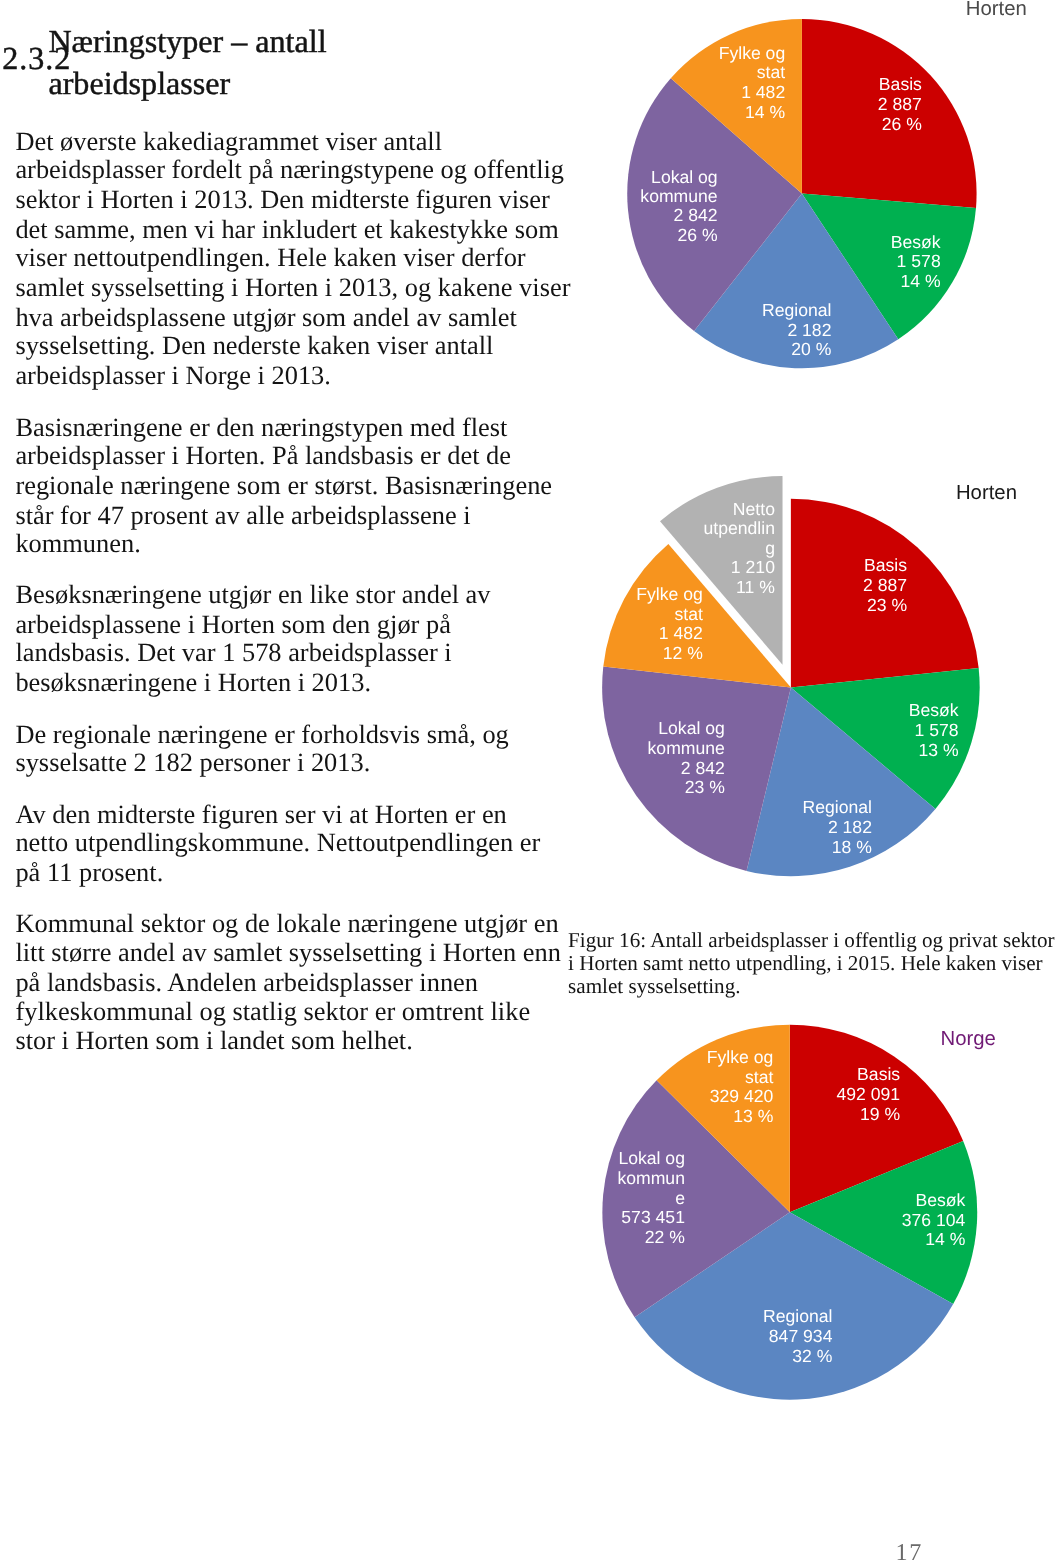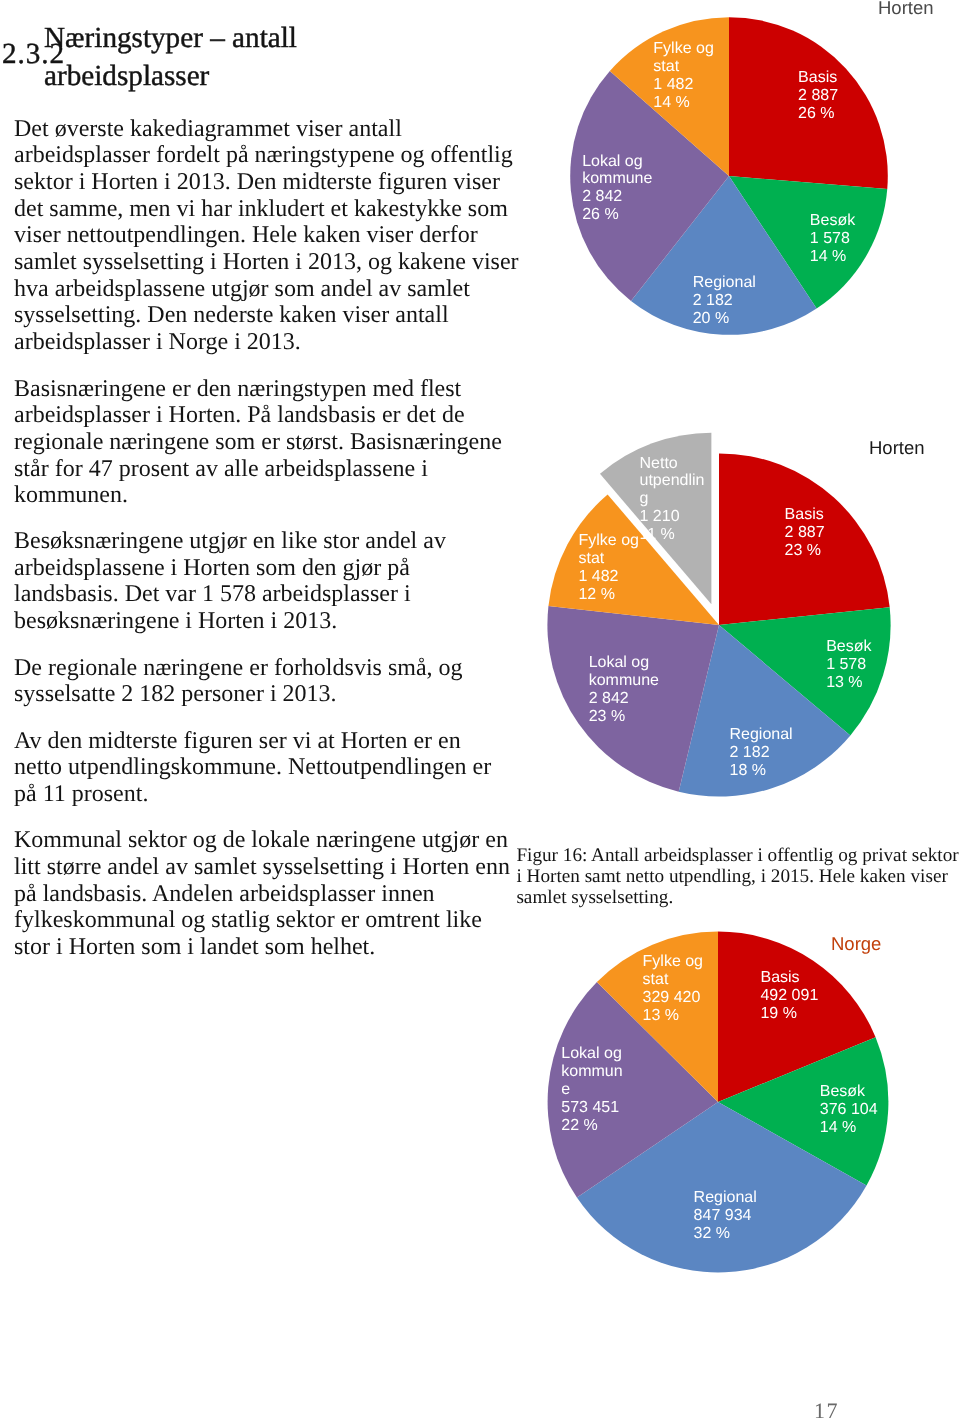--- a/index.html
+++ b/index.html
@@ -23,21 +23,21 @@
         line-height:26.68px;margin:0;white-space:pre;}
 
   
   .chart{position:absolute;text-decoration:underline;}
   .pie-wrap{position:absolute;}
   .pie-title{position:absolute;font-family:"Liberation Sans",sans-serif;
              font-size:18.5px;white-space:nowrap;}
   .caption{position:absolute;font-size:19.22px;line-height:20.9px;
            white-space:pre;}
   .plabel{position:absolute;font-family:"Liberation Sans",sans-serif;
-          font-size:16px;line-height:17.9px;color:#ffffff;text-align:left;
+          font-size:16px;line-height:17.9px;color:#ffffff;text-align:right;
           white-space:pre;transform:translate(-50%,-50%);}
   .pagenum{position:absolute;font-size:22px;color:#6a6a6a;letter-spacing:1.6px;}
 </style>
 </head>
 <body>
 
 <div class="page">
 
   <div class="col-left">
     <h2 class="heading">
@@ -138,21 +138,21 @@
 g
 1 210
 11 %</div>
       </div>
     <div class="caption" style="left:516.4px;top:436.1px;">Figur 16: Antall arbeidsplasser i offentlig og privat sektor
 i Horten samt netto utpendling, i 2015. Hele kaken viser
 samlet sysselsetting.</div>
   </div>
 
   <div class="chart" style="left:0px;top:910px;width:960px;height:509px;">
-    <div class="pie-title" style="left: 831px; top: 22.5px; color: #c2410c;">Norge</div>
+    <div class="pie-title" style="left: 855px; top: 22.5px; color: #701a75;">Norge</div>
     <div class="pie-wrap" id="pie2" style="left:547.1px;top:20.5px;width:342px;height:342px;">
         <svg width="342" height="342" viewBox="0 0 342 342" style="display:block">
           <path d="M 171.00 171.00 L 171.00 0.60 A 170.4 170.4 0 0 1 328.59 106.18 Z" fill="#CC0000"></path>
           <path d="M 171.00 171.00 L 328.59 106.18 A 170.4 170.4 0 0 1 319.54 254.49 Z" fill="#00B050"></path>
           <path d="M 171.00 171.00 L 319.54 254.49 A 170.4 170.4 0 0 1 29.91 266.55 Z" fill="#5B86C2"></path>
           <path d="M 171.00 171.00 L 29.91 266.55 A 170.4 170.4 0 0 1 49.92 51.10 Z" fill="#7E64A0"></path>
           <path d="M 171.00 171.00 L 49.92 51.10 A 170.4 170.4 0 0 1 171.00 0.60 Z" fill="#F7941E"></path>
         </svg>
         <div class="plabel" style="left: 242.3px; top: 65.4px;">Basis
 492 091

